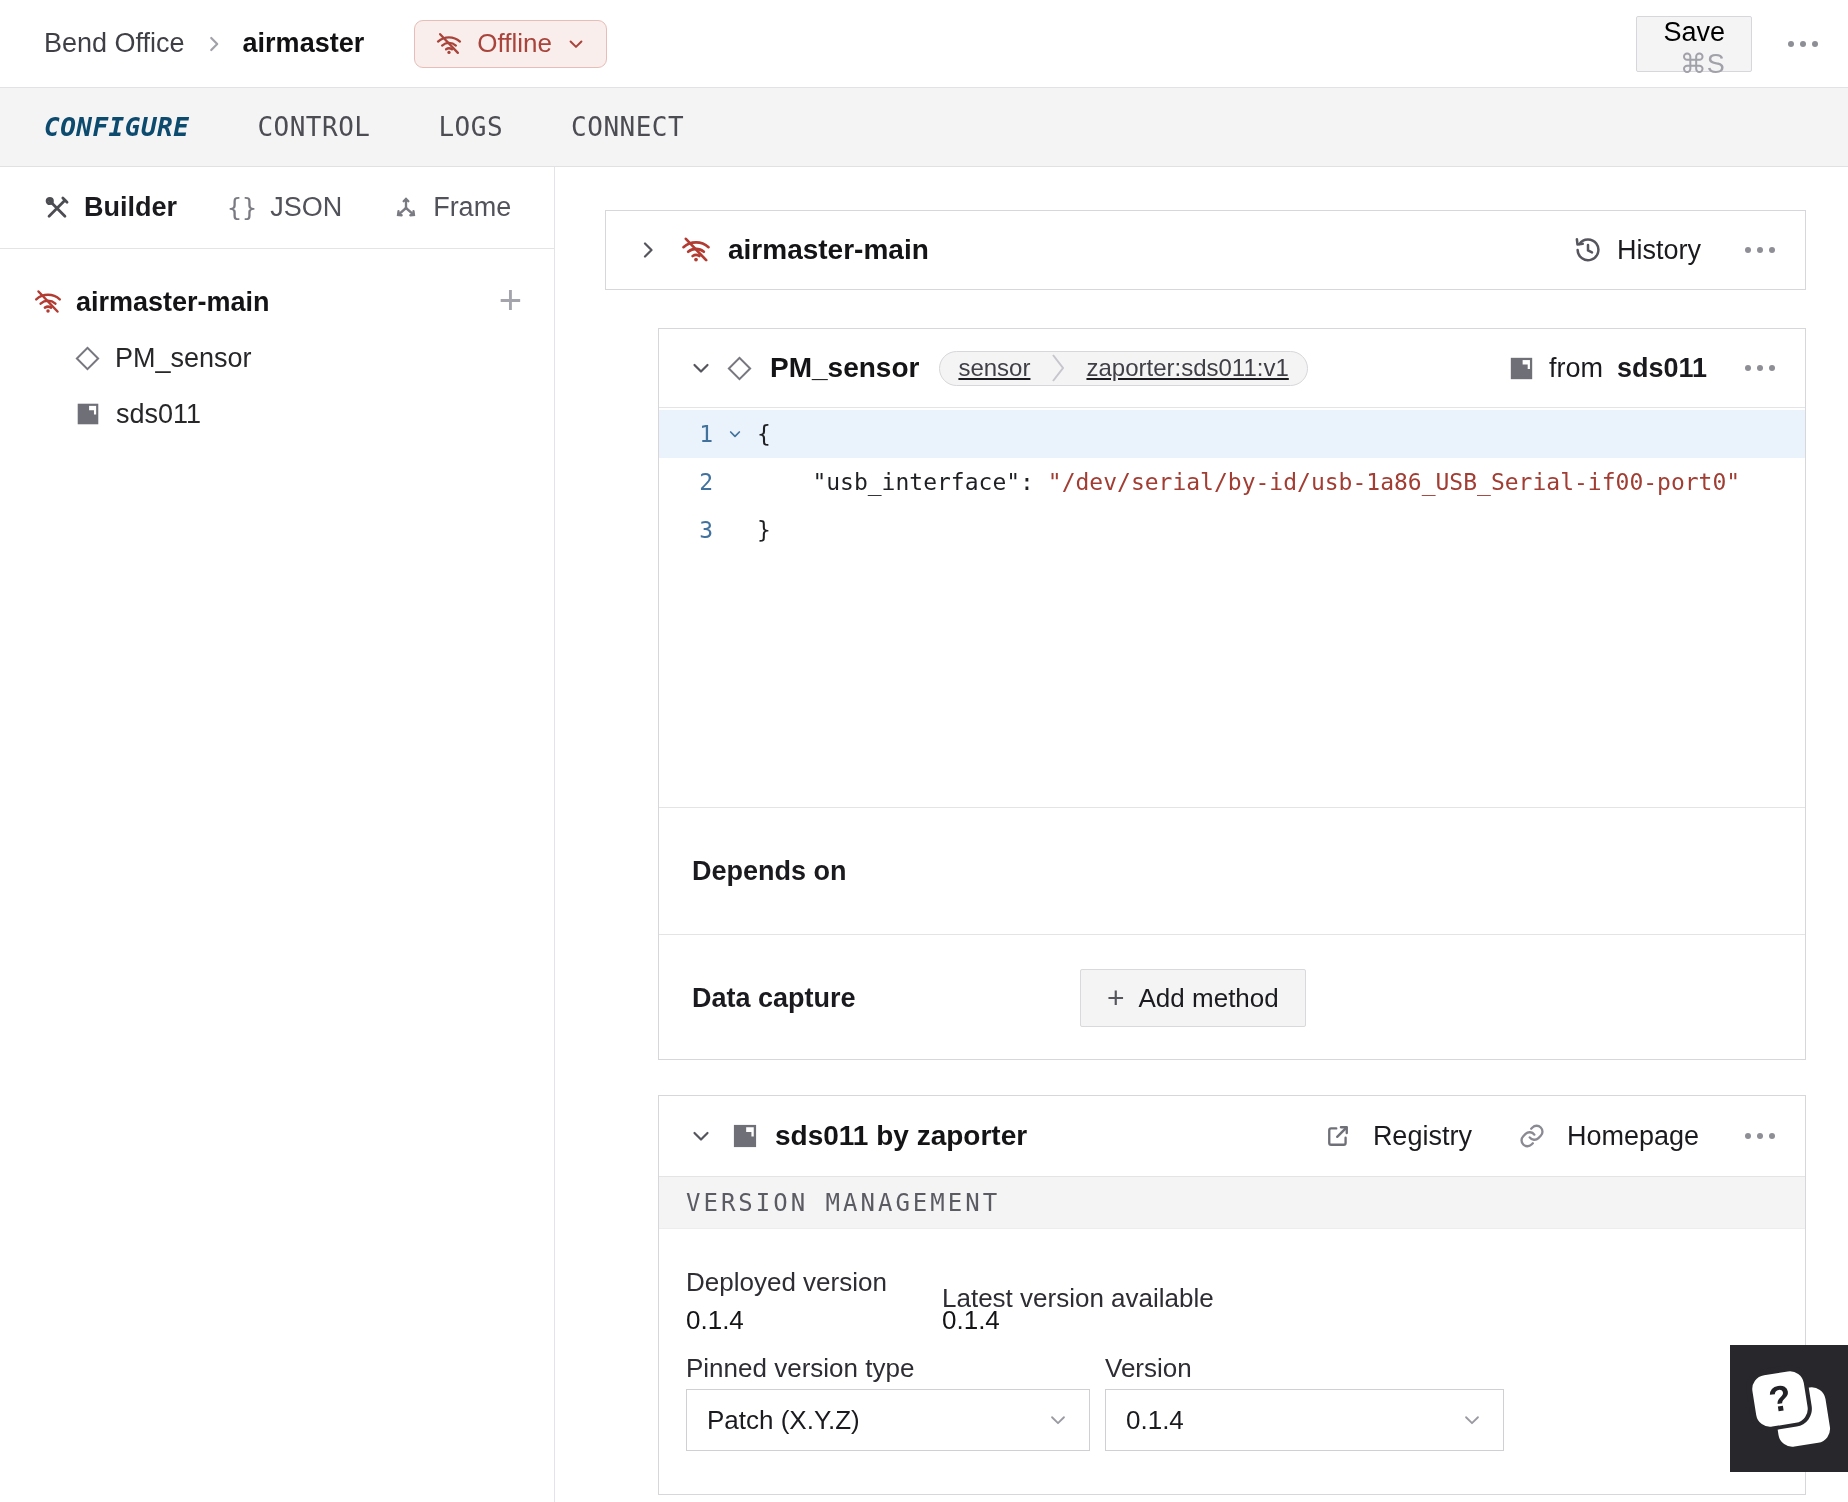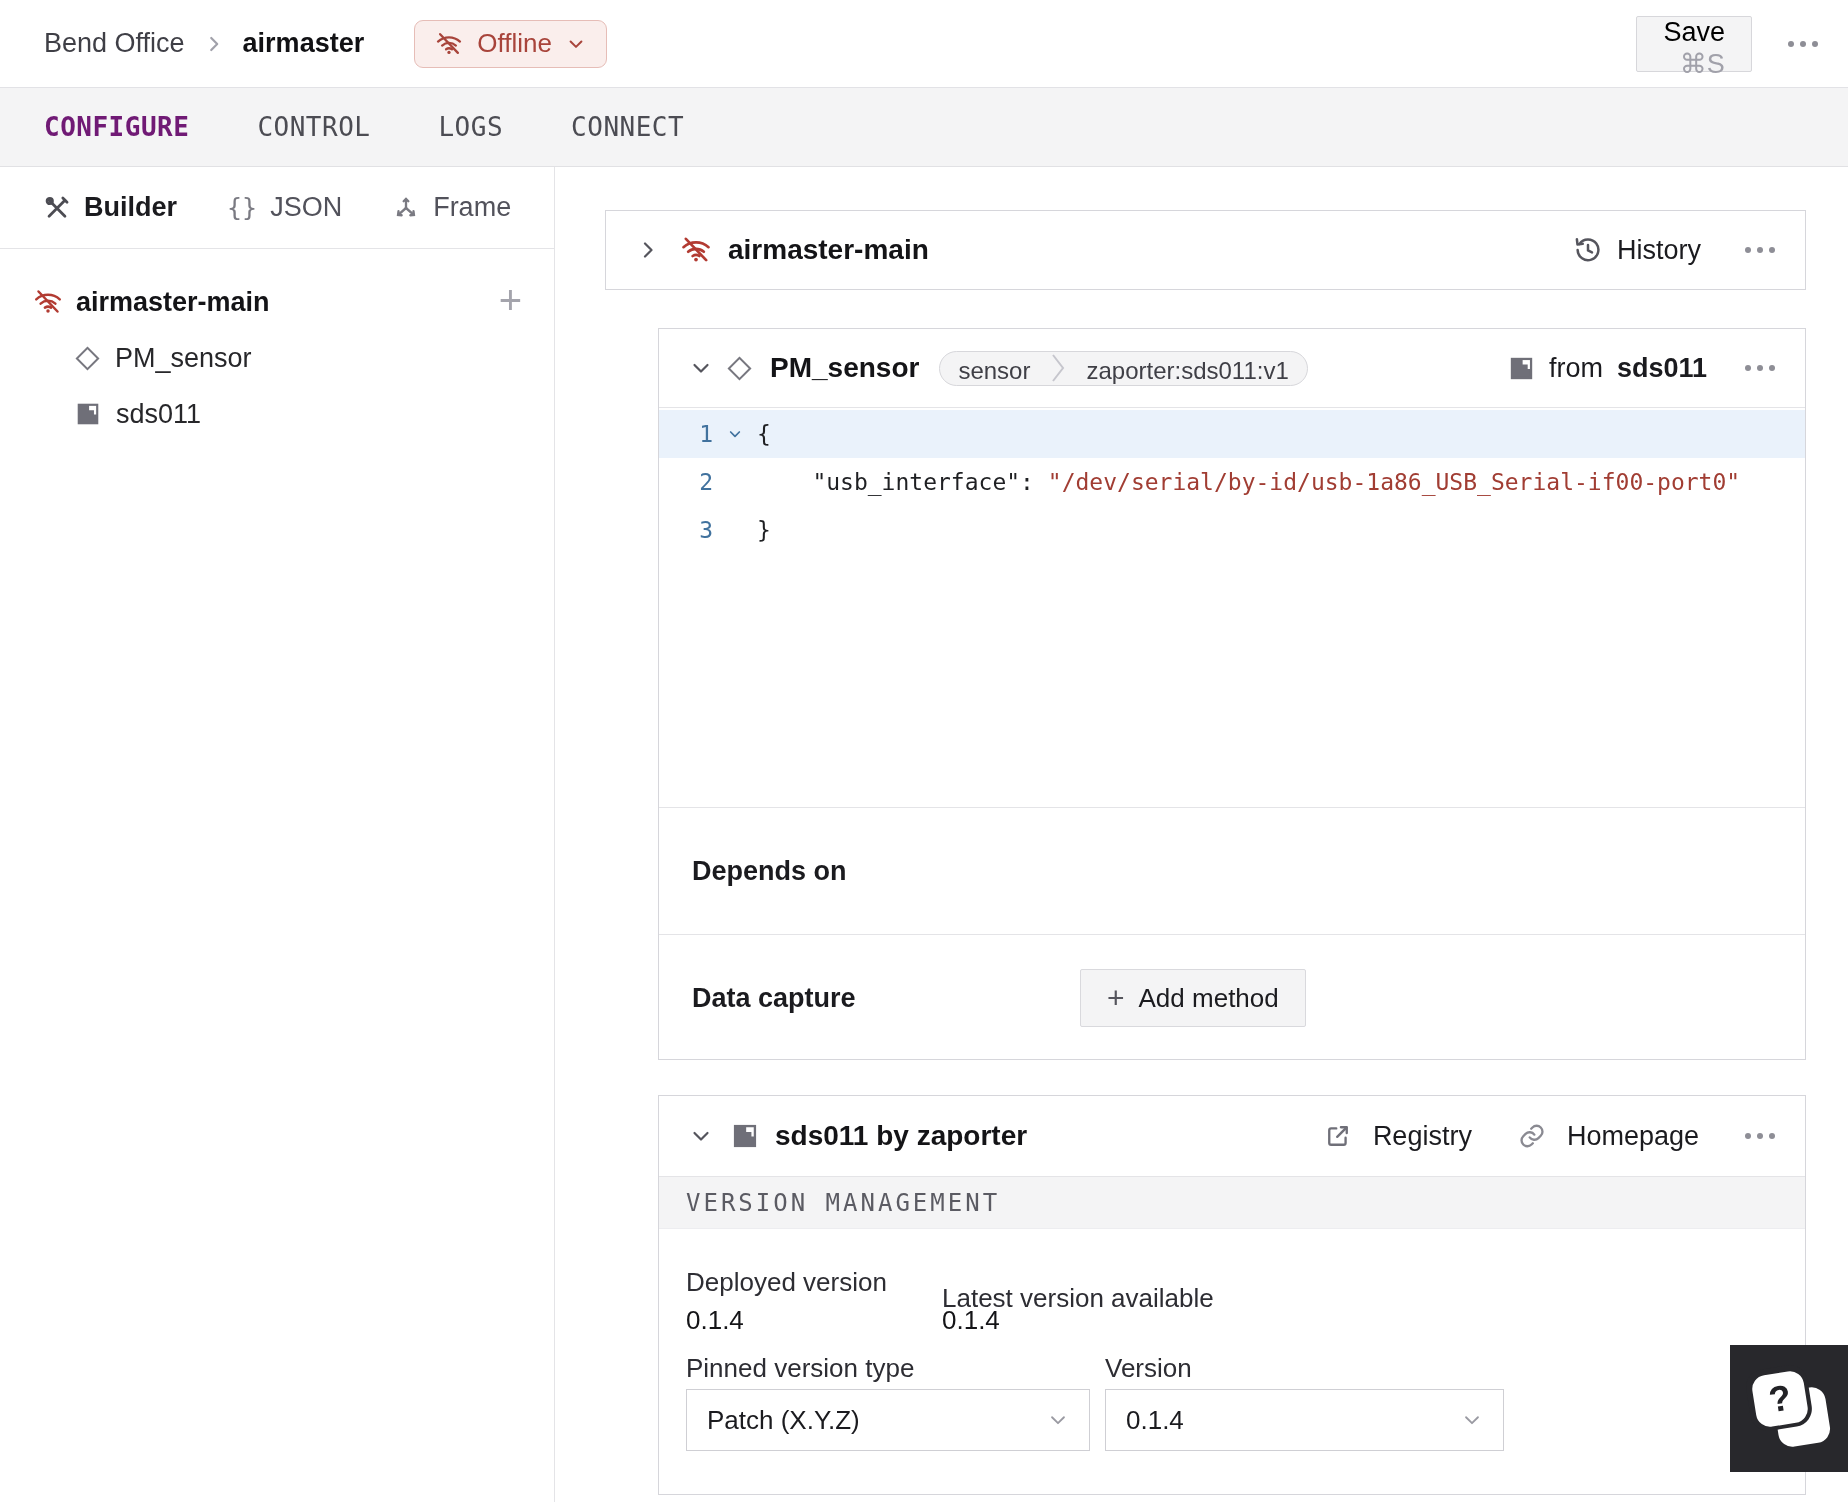--- a/index.html
+++ b/index.html
@@ -26,21 +26,21 @@
   .save-btn { display:flex; align-items:center; height:56px; padding:0 26px; background:#f4f4f5;
               border:1.5px solid #d7d7db; border-radius:2px; font-size:27px; cursor:pointer;flex-direction:column; }
   .save-btn .shortcut { color:#a1a1aa; margin-left:16px; }
   .top .dots { margin:0 30px 0 36px; }
 
   
   .tabbar { position:absolute; left:0; top:88px; width:1848px; height:79px; background:#f4f4f5;
             border-bottom:1px solid #e1e1e4; display:flex; align-items:center; padding-left:44px;
             font-family:"DejaVu Sans Mono", monospace; font-size:26px; }
   .tab { margin-right:68px; color:#4c4c53; cursor:pointer; letter-spacing:0.5px; }
-  .tab.active { color:#701a75; font-weight:bold; }
+  .tab.active { color:#0c4a6e; font-weight:bold;font-style:italic; }
 
   
   .sidebar { position:absolute; left:0; top:167px; width:555px; height:1335px; background:#fff;
              border-right:1px solid #e4e4e7; }
   .modes { height:82px; border-bottom:1px solid #e4e4e7; display:flex; align-items:center; padding-left:43px; }
   .mode { display:flex; align-items:center; gap:13px; margin-right:50px; font-size:27px; color:#52525b; cursor:pointer; }
   .mode.active { color:#1b1b1f; font-weight:bold; }
   .mode .micon { color:#52525b; }
   .json-glyph { font-family:"DejaVu Sans Mono", monospace; font-size:25px; color:#7a7a82; }
   .tree { padding-top:25px; }
@@ -67,22 +67,22 @@
   #part-card .title { margin-left:16px; }
   #part-card .red-ic { margin-left:20px; }
   .history { margin-left:auto; display:flex; align-items:center; gap:14px; font-size:27px; color:#1b1b1f; cursor:pointer; }
   #part-card .dots { margin-left:44px; }
 
   
   #comp-card { left:658px; top:328px; width:1148px; height:732px; }
   .comp-head { height:79px; border-bottom:1px solid #e4e4e7; display:flex; align-items:center; padding:0 30px; }
   .comp-head .diamond { margin-left:18px; }
   .comp-head .title { margin-left:18px; }
-  .pill { display:flex; align-items:flex-end; height:35px; margin-left:20px; background:#f4f4f5;
-          border:1.5px solid #d7d7db; border-radius:22px; overflow:hidden; }
+  .pill { display:flex; align-items:center; height:35px; margin-left:20px; background:#f4f4f5;
+          border:1.5px solid #d7d7db; border-radius:22px; overflow:hidden;text-decoration:underline; }
   .pill .seg { padding:0 18px; font-size:24px; color:#3f3f46; white-space:nowrap; }
   .pill .pdiv { color:#c6c6cd; display:flex; }
   .fromwrap { margin-left:auto; display:flex; align-items:center; gap:14px; font-size:27px; color:#1b1b1f; }
   .fromwrap b { font-weight:bold; }
   .comp-head .dots { margin-left:38px; }
 
   
   .code { height:399px; padding-top:2px; font-family:"DejaVu Sans Mono", monospace; font-size:23px; }
   .crow { display:flex; align-items:center; height:48px; white-space:pre; }
   .crow.hl { background:#eaf2fb; }

